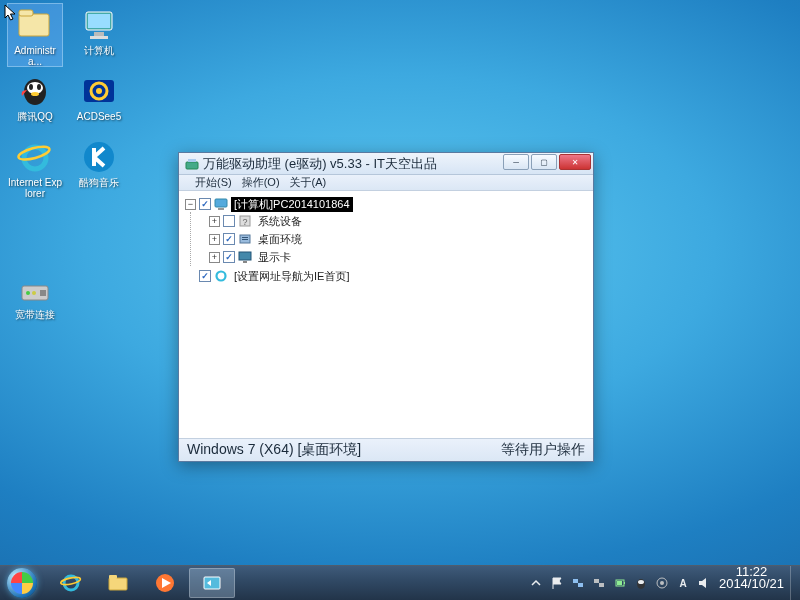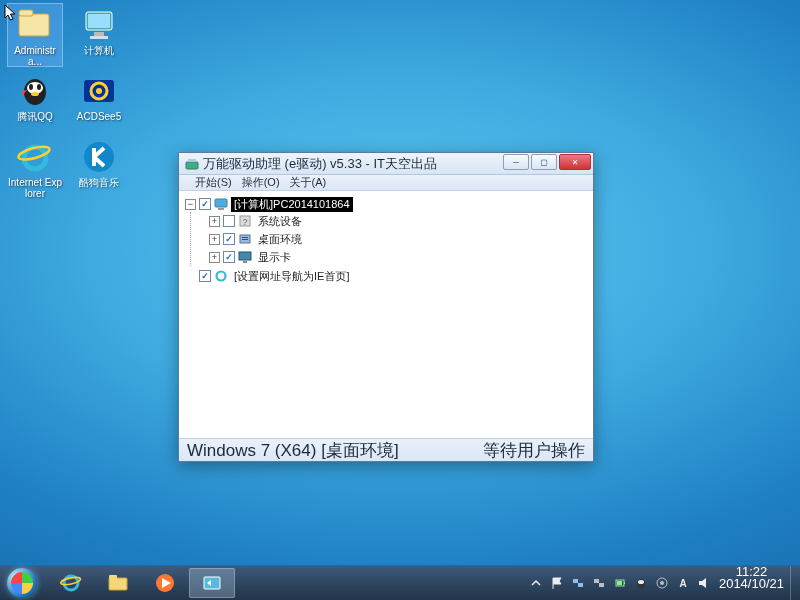--- a/index.html
+++ b/index.html
@@ -23,21 +23,21 @@
 .tree ul { list-style: none; padding-left: 0; }
 .tree li { padding: 1px 0 1px 0; white-space: nowrap; }
 .tree li .row { display: flex; align-items: center; height: 16px; }
 .tree .expander { width: 11px; height: 11px; border: 1px solid #888; display: inline-flex; align-items: center; justify-content: center; font-size: 9px; line-height: 9px; color: #333; margin-right: 3px; cursor: pointer; background: #fff; }
 .tree .spacer { width: 14px; display: inline-block; }
 .tree .chk { width: 12px; height: 12px; border: 1px solid #6a89b0; background: #fff; display: inline-flex; align-items: center; justify-content: center; margin-right: 3px; cursor: pointer; font-size: 9px; color: #2a66be; font-weight: bold; }
 .tree .nicon { width: 14px; height: 14px; margin-right: 3px; display: inline-flex; align-items: center; justify-content: center; }
 .tree .nlabel { padding: 0 3px; }
 .tree .nlabel.sel { background: #000000; color: #fff; }
 .tree ul ul { padding-left: 18px; border-left: 1px dotted #aaa; margin-left: 5px; }
-.statusbar { height: 22px; background: linear-gradient(#eaf1fb, #dbe7f5); display: flex; align-items: center; justify-content: space-between; padding: 0 8px; font-size: 17px; color: #1a2a3a; }
+.statusbar { height: 22px; background: linear-gradient(#eaf1fb, #dbe7f5); display: flex; align-items: center; justify-content: space-between; padding: 0 8px; font-size: 14px; color: #1a2a3a; }
 .taskbar { position: absolute; left: 0; right: 0; bottom: 0; height: 35px; background: linear-gradient(#3f5b7a 0%, #314a66 40%, #223449 100%); display: flex; align-items: stretch; border-top: 1px solid rgba(255,255,255,.2); }
 .startbtn { width: 44px; display: flex; align-items: center; justify-content: center; cursor: pointer; }
 .orb { width: 30px; height: 30px; border-radius: 50%; background: radial-gradient(circle at 30% 30%, #fff, #9ed4f0 15%, #1a6fb3 70%, #0b3a66); box-shadow: 0 0 6px rgba(100,200,255,.6); position: relative; overflow: hidden; }
 .orb .q { position: absolute; width: 11px; height: 11px; }
 .orb .q1 { top: 4px; left: 4px; background: #f44; border-top-left-radius: 11px; }
 .orb .q2 { top: 4px; right: 4px; background: #4c4; border-top-right-radius: 11px; }
 .orb .q3 { bottom: 4px; left: 4px; background: #48f; border-bottom-left-radius: 11px; }
 .orb .q4 { bottom: 4px; right: 4px; background: #fc4; border-bottom-right-radius: 11px; }
 .tasklist { display: flex; align-items: center; padding-left: 4px; gap: 1px; }
 .taskbtn { width: 46px; height: 30px; display: flex; align-items: center; justify-content: center; border-radius: 2px; cursor: pointer; }
@@ -111,20 +111,31 @@
         <div class="ibox">
           <svg viewBox="0 0 38 38" width="38" height="38">
             <circle cx="19" cy="19" r="15" fill="#18c"></circle>
             <path d="M14 10 L14 28 M14 19 L24 10 M14 19 L24 28" stroke="#fff" stroke-width="4" fill="none"></path>
           </svg>
         </div>
         <div class="lbl">酷狗音乐</div>
       </div>
       <div style="visibility: hidden;"></div>
       <div style="visibility: hidden;"></div>
+      <div class="dicon">
+        <div class="ibox">
+          <svg viewBox="0 0 38 38" width="38" height="38">
+            <rect x="6" y="16" width="26" height="14" rx="2" fill="#ccc" stroke="#888"></rect>
+            <circle cx="12" cy="23" r="2" fill="#4c4"></circle>
+            <circle cx="18" cy="23" r="2" fill="#cc4"></circle>
+            <rect x="24" y="20" width="6" height="6" fill="#888"></rect>
+          </svg>
+        </div>
+        <div class="lbl">宽带连接</div>
+      </div>
     </div>
 
   <div class="app-window">
     <div class="titlebar">
       <span class="ticon">
           <svg viewBox="0 0 14 14">
             <rect x="1" y="5" width="12" height="7" rx="1" fill="#4a8" stroke="#285"></rect>
             <rect x="3" y="2" width="8" height="3" fill="#ace"></rect>
           </svg>
         </span>

